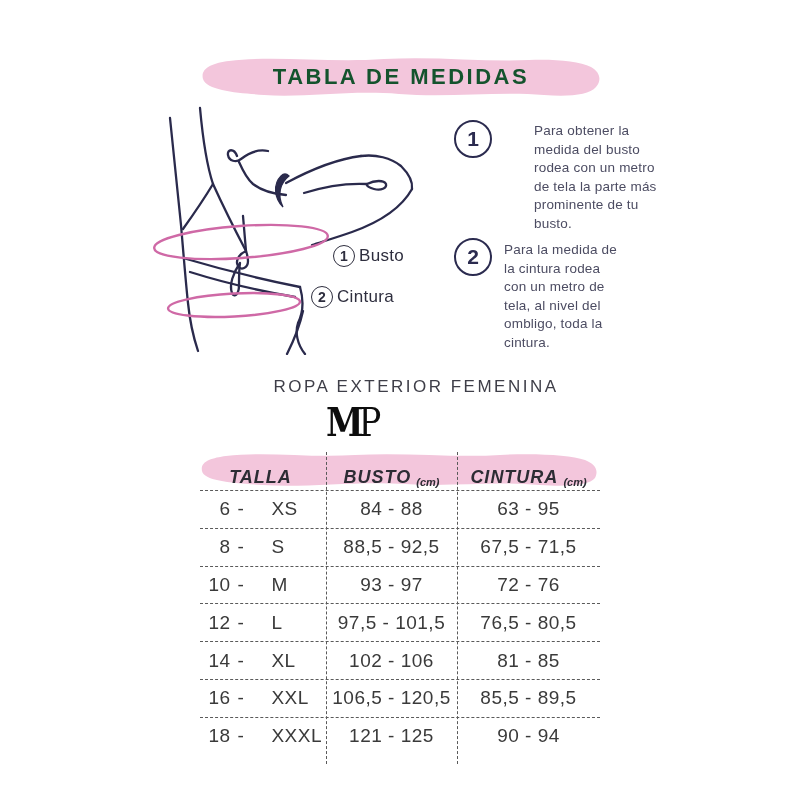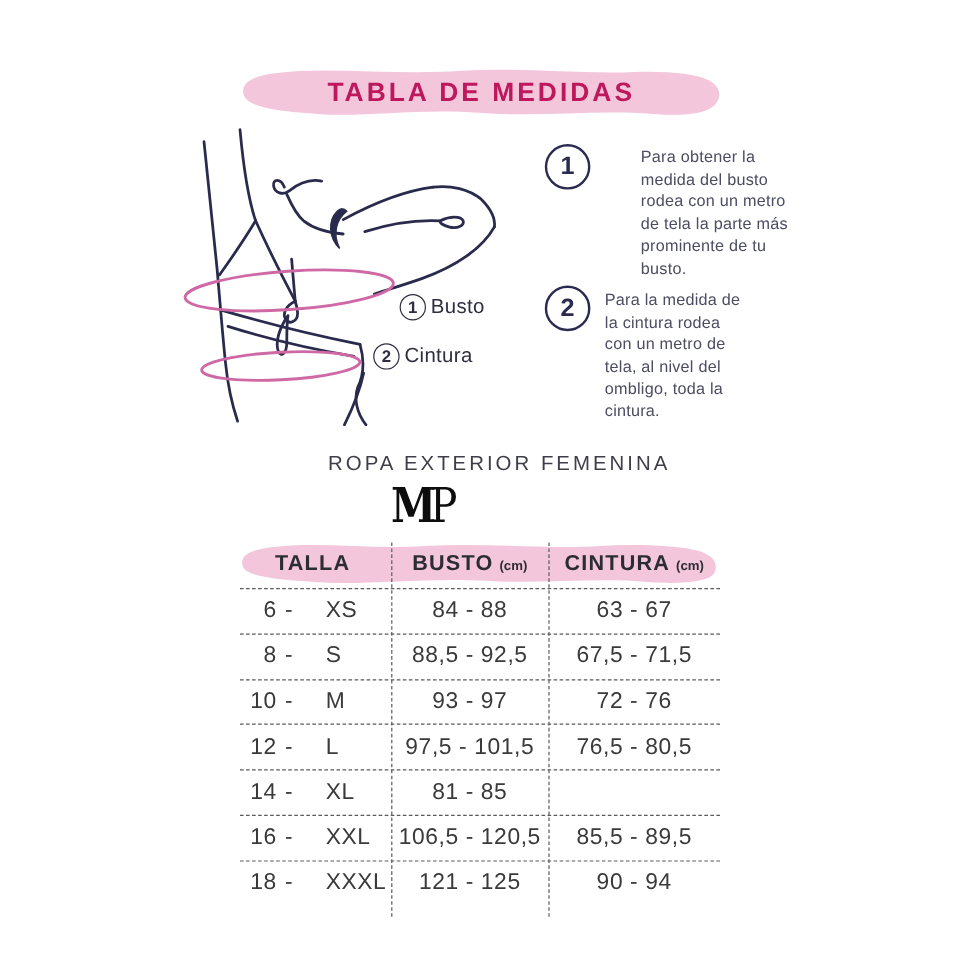--- a/index.html
+++ b/index.html
@@ -8,21 +8,21 @@
     font-family:"Liberation Sans",sans-serif;color:#2c2c34;
   }
   .abs{position:absolute;}
 
   
   .title-wrap{left:199px;top:54px;width:404px;height:45px;}
   .title-wrap svg{position:absolute;left:0;top:0;}
   .title-text{
     position:absolute;left:0;top:0;width:404px;height:45px;
     display:flex;align-items:center;justify-content:center;
-    font-size:22px;font-weight:bold;letter-spacing:2.5px;color:#be185d;
+    font-size:22px;font-weight:bold;letter-spacing:2.5px;color:#14532d;
   }
 
   
   .figure{left:145px;top:105px;width:300px;height:250px;}
 
   
   .anno{display:flex;align-items:center;gap:4px;}
   .anno-busto{left:333px;top:245px;}
   .anno-cintura{left:311px;top:286px;}
   .num-badge{
@@ -60,21 +60,21 @@
   .logo-inner .m{font-weight:bold;}
   .logo-inner .p{margin-left:-6px;}
 
   
   .size-table{left:200px;top:451px;width:400px;height:315px;}
   .header-blob{position:absolute;left:0;top:0;}
   .thead{
     position:absolute;left:0;top:0;width:400px;height:37px;
     display:grid;grid-template-columns:126px 131px 143px;
   }
-  .th{display:flex;align-items:center;justify-content:center;gap:5px;}
+  .th{display:flex;align-items:flex-end;justify-content:center;gap:5px;font-style:italic;}
   .th .label{font-size:18px;font-weight:bold;letter-spacing:1px;color:#2c2c34;}
   .th .unit{font-size:11px;font-weight:bold;color:#2c2c34;margin-top:4px;}
   .vline{
     position:absolute;top:1px;height:312px;width:0;
     border-left:1.6px dashed #5a5a5a;
   }
   .vline-1{left:126px;}
   .vline-2{left:257px;}
   .tbody{position:absolute;left:0;top:39px;width:400px;}
   .trow{
@@ -177,21 +177,21 @@
     <div class="vline vline-2"></div>
 
     <div class="tbody">
       <div class="trow">
         <div class="td td-talla">
             <span class="sz-num">6</span>
             <span>-</span>
             <span class="sz-label">XS</span>
           </div>
         <div class="td">84 - 88</div>
-        <div class="td">63 - 67</div>
+        <div class="td">63 - 95</div>
       </div>
       <div class="trow">
         <div class="td td-talla">
             <span class="sz-num">8</span>
             <span>-</span>
             <span class="sz-label">S</span>
           </div>
         <div class="td">88,5 - 92,5</div>
         <div class="td">67,5 - 71,5</div>
       </div>
@@ -212,20 +212,21 @@
           </div>
         <div class="td">97,5 - 101,5</div>
         <div class="td">76,5 - 80,5</div>
       </div>
       <div class="trow">
         <div class="td td-talla">
             <span class="sz-num">14</span>
             <span>-</span>
             <span class="sz-label">XL</span>
           </div>
+        <div class="td">102 - 106</div>
         <div class="td">81 - 85</div>
       </div>
       <div class="trow">
         <div class="td td-talla">
             <span class="sz-num">16</span>
             <span>-</span>
             <span class="sz-label">XXL</span>
           </div>
         <div class="td">106,5 - 120,5</div>
         <div class="td">85,5 - 89,5</div>

